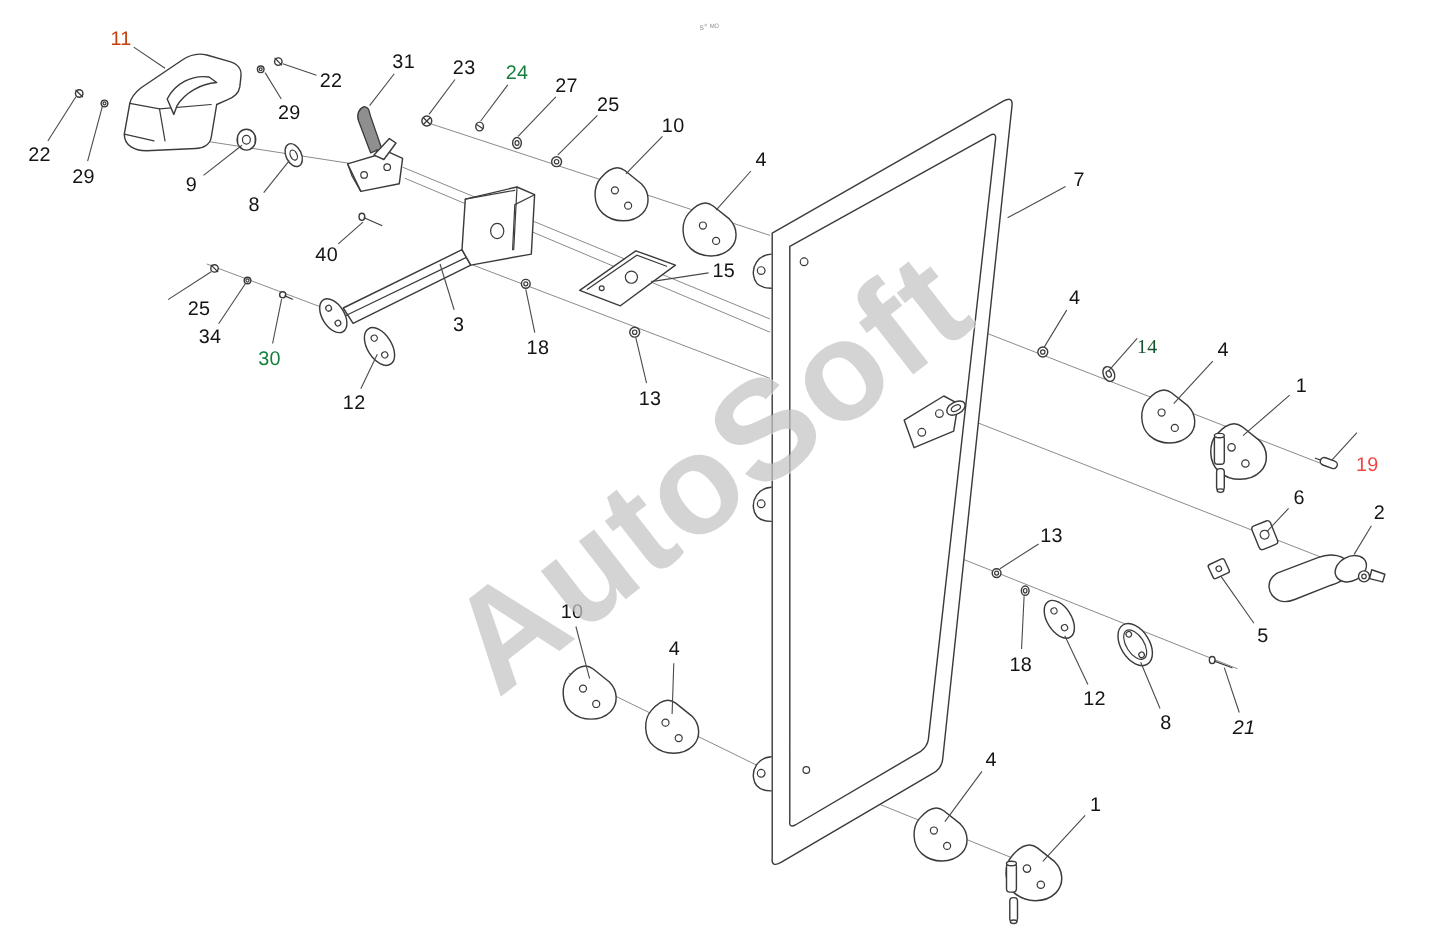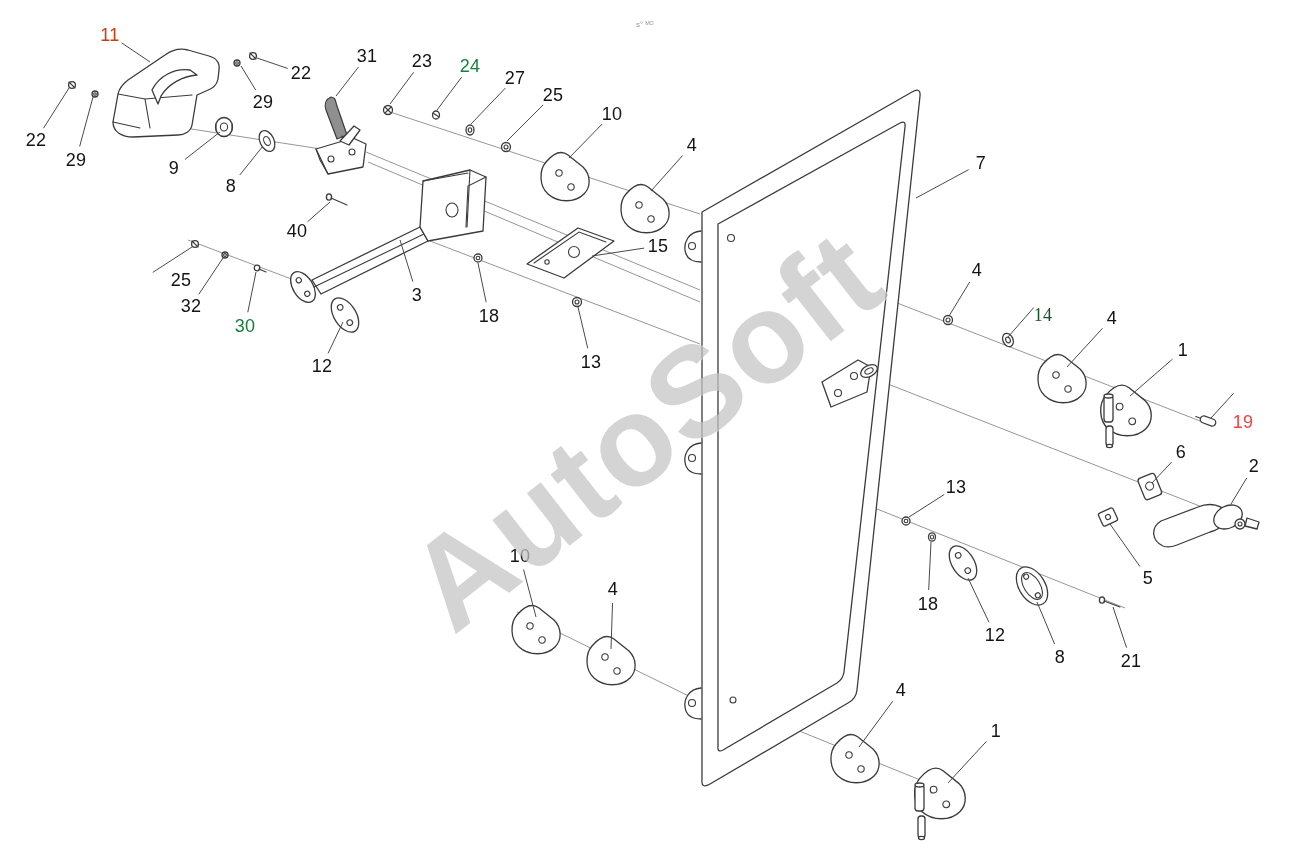--- a/index.html
+++ b/index.html
@@ -342,38 +342,38 @@
       <div class="callout" style="left: 612px; top: 114px; color: rgb(20, 20, 20);">10</div>
       <div class="callout" style="left: 692px; top: 145px; color: rgb(20, 20, 20);">4</div>
       <div class="callout" style="left: 174px; top: 168px; color: rgb(20, 20, 20);">9</div>
       <div class="callout" style="left: 231px; top: 186px; color: rgb(20, 20, 20);">8</div>
       <div class="callout" style="left: 981px; top: 163px; color: rgb(20, 20, 20);">7</div>
       <div class="callout" style="left: 297px; top: 231px; color: rgb(20, 20, 20);">40</div>
       <div class="callout" style="left: 658px; top: 246px; color: rgb(20, 20, 20);">15</div>
       <div class="callout" style="left: 417px; top: 295px; color: rgb(20, 20, 20);">3</div>
       <div class="callout" style="left: 489px; top: 316px; color: rgb(20, 20, 20);">18</div>
       <div class="callout" style="left: 141px; top: 280px; color: rgb(20, 20, 20); margin-left: 40px;">25</div>
-      <div class="callout" style="left: 191px; top: 306px; color: rgb(20, 20, 20);">32</div>
+      <div class="callout" style="left: 191px; top: 306px; color: rgb(20, 20, 20);">34</div>
       <div class="callout" style="left: 245px; top: 326px; color: #15803d;">30</div>
       <div class="callout" style="left: 322px; top: 366px; color: rgb(20, 20, 20);">12</div>
       <div class="callout" style="left: 591px; top: 362px; color: rgb(20, 20, 20);">13</div>
       <div class="callout" style="left: 977px; top: 270px; color: rgb(20, 20, 20);">4</div>
       <div class="callout" style="left: 1043px; top: 315px; color: #14532d; font-family: Liberation Serif, serif;">14</div>
       <div class="callout" style="left: 1112px; top: 318px; color: rgb(20, 20, 20);">4</div>
       <div class="callout" style="left: 1183px; top: 350px; color: rgb(20, 20, 20);">1</div>
       <div class="callout" style="left: 1243px; top: 383px; color: #ef4444; margin-top: 39px;">19</div>
       <div class="callout" style="left: 1181px; top: 452px; color: rgb(20, 20, 20);">6</div>
       <div class="callout" style="left: 1254px; top: 466px; color: rgb(20, 20, 20);">2</div>
       <div class="callout" style="left: 956px; top: 487px; color: rgb(20, 20, 20);">13</div>
       <div class="callout" style="left: 1148px; top: 578px; color: rgb(20, 20, 20);">5</div>
       <div class="callout" style="left: 928px; top: 604px; color: rgb(20, 20, 20);">18</div>
       <div class="callout" style="left: 520px; top: 556px; color: rgb(20, 20, 20);">10</div>
       <div class="callout" style="left: 613px; top: 589px; color: rgb(20, 20, 20);">4</div>
       <div class="callout" style="left: 995px; top: 635px; color: rgb(20, 20, 20);">12</div>
       <div class="callout" style="left: 1060px; top: 657px; color: rgb(20, 20, 20);">8</div>
-      <div class="callout" style="left: 1131px; top: 661px; color: rgb(20, 20, 20);">21</div>
+      <div class="callout" style="left: 1131px; top: 661px; color: rgb(20, 20, 20); font-style: italic;">21</div>
       <div class="callout" style="left: 901px; top: 690px; color: rgb(20, 20, 20);">4</div>
       <div class="callout" style="left: 996px; top: 731px; color: rgb(20, 20, 20);">1</div>
     </div>
 
   <div class="watermark">AutoSoft</div>
   <div class="topmark">s° ᴹᴼ</div>
 </div>
 
 </body></html>

